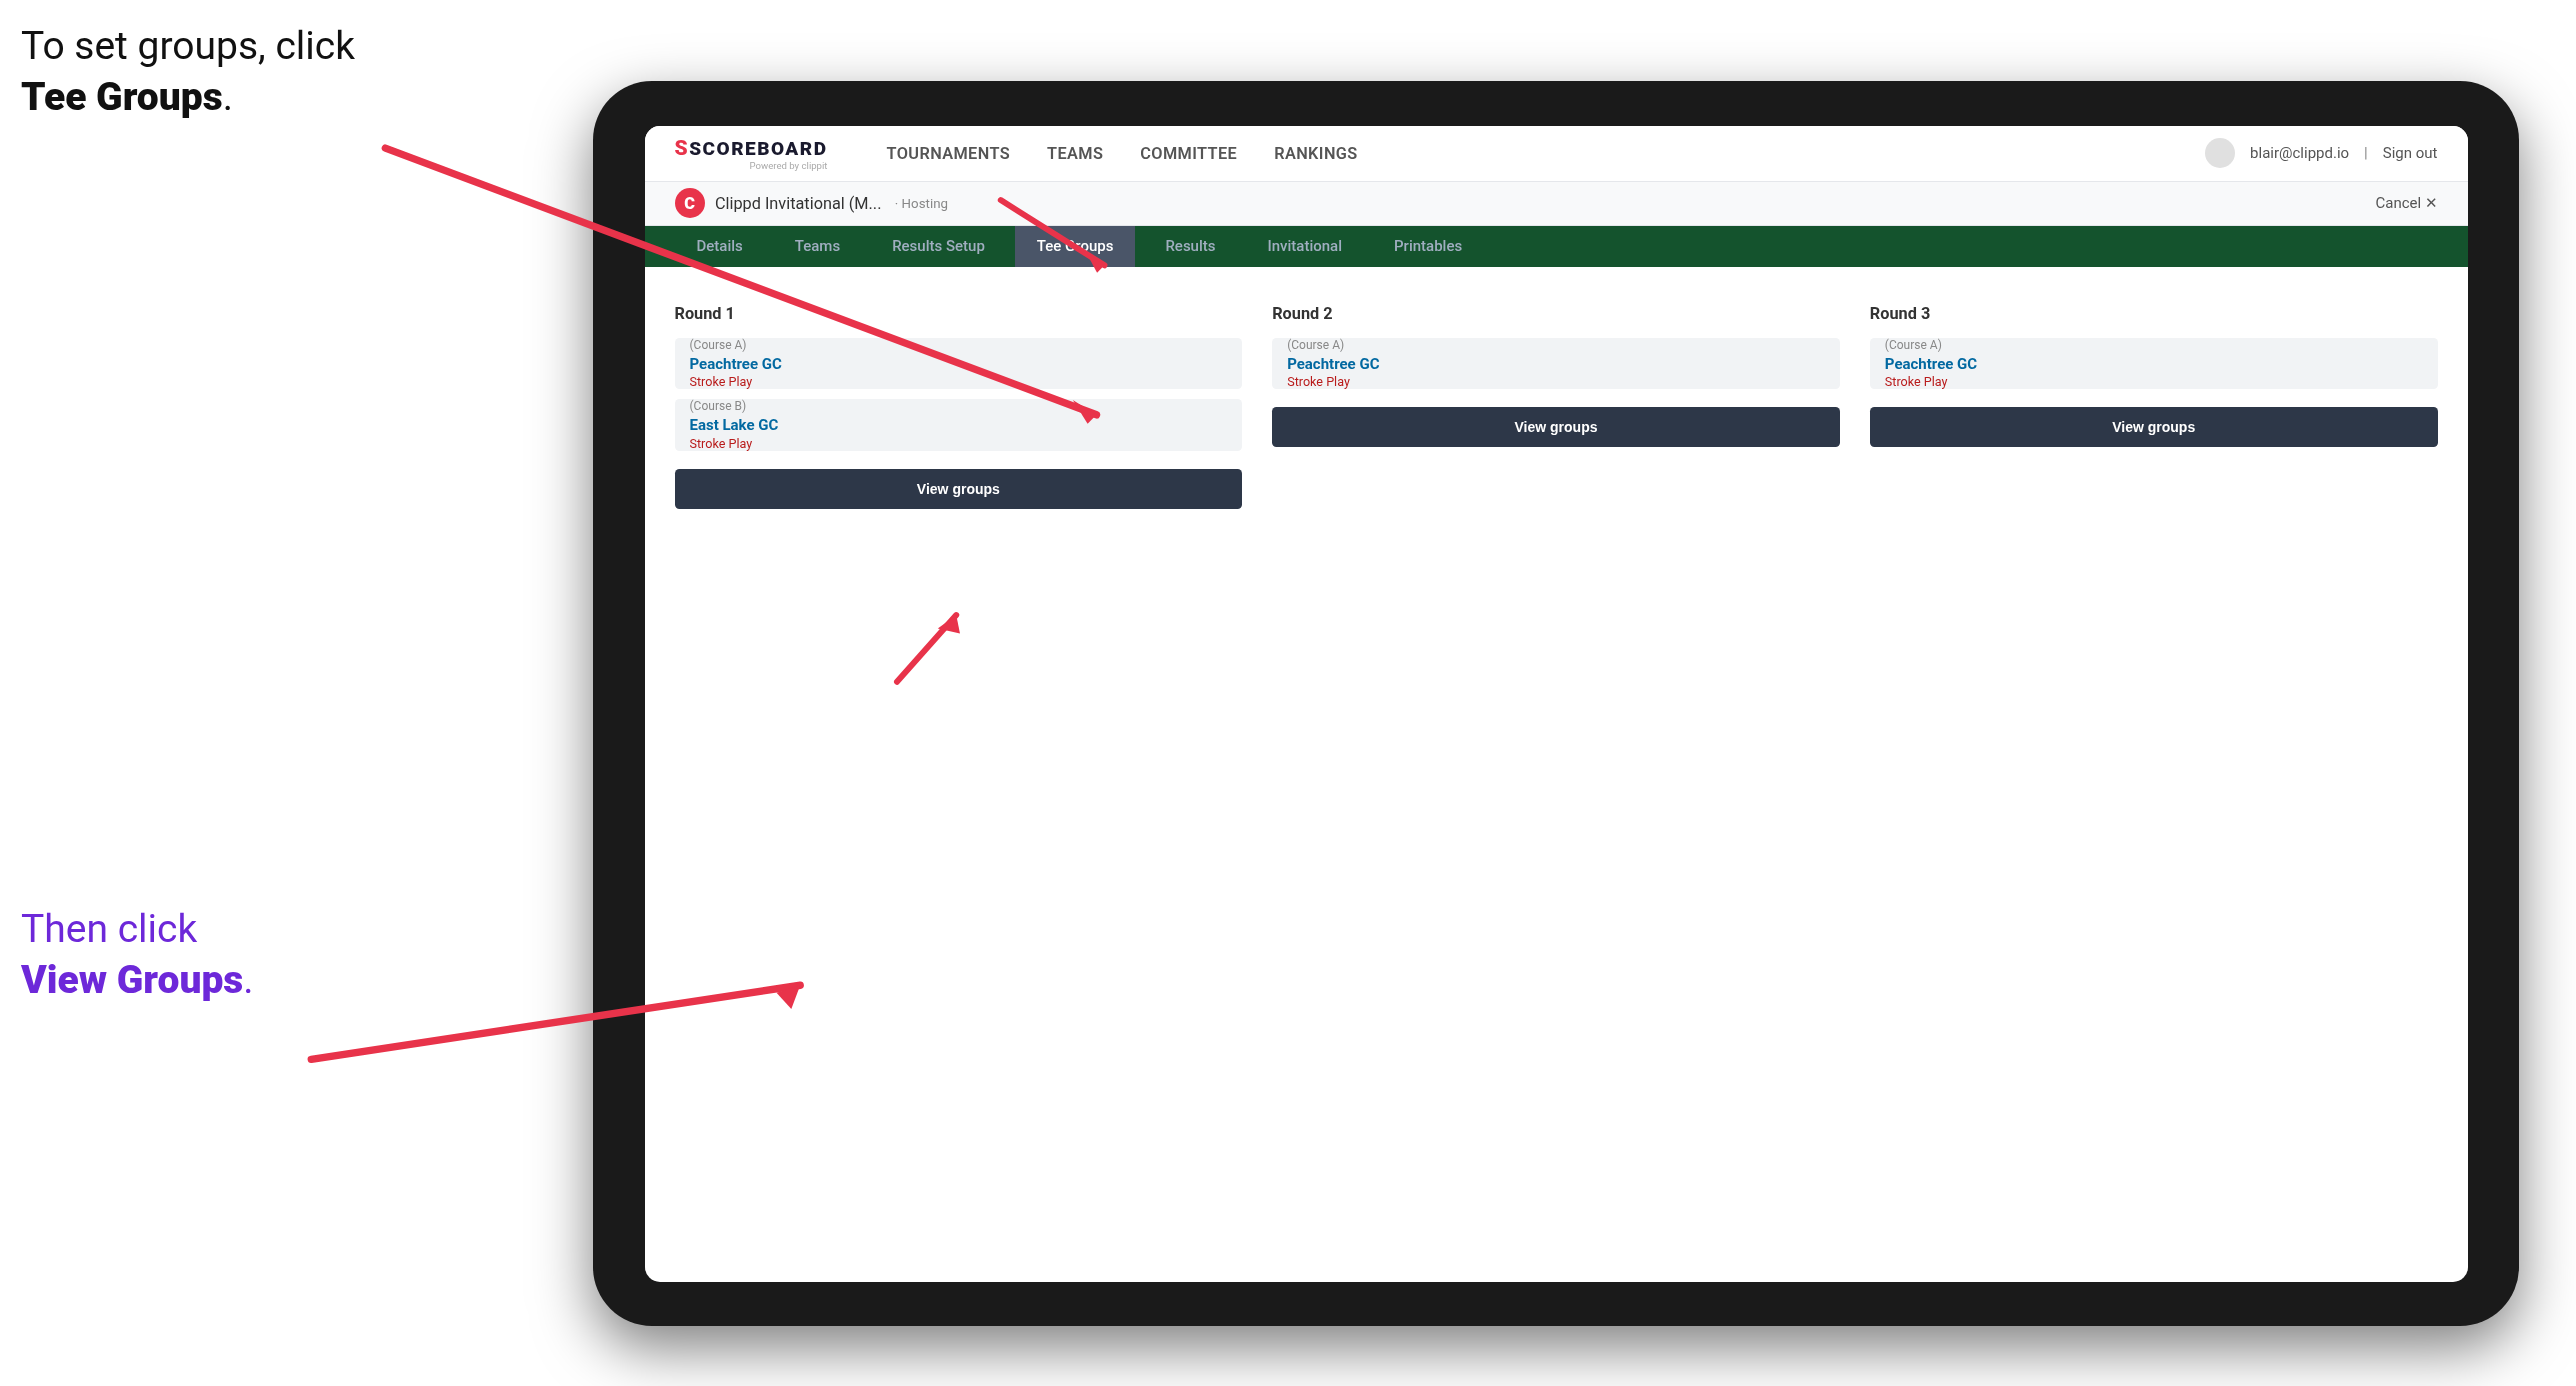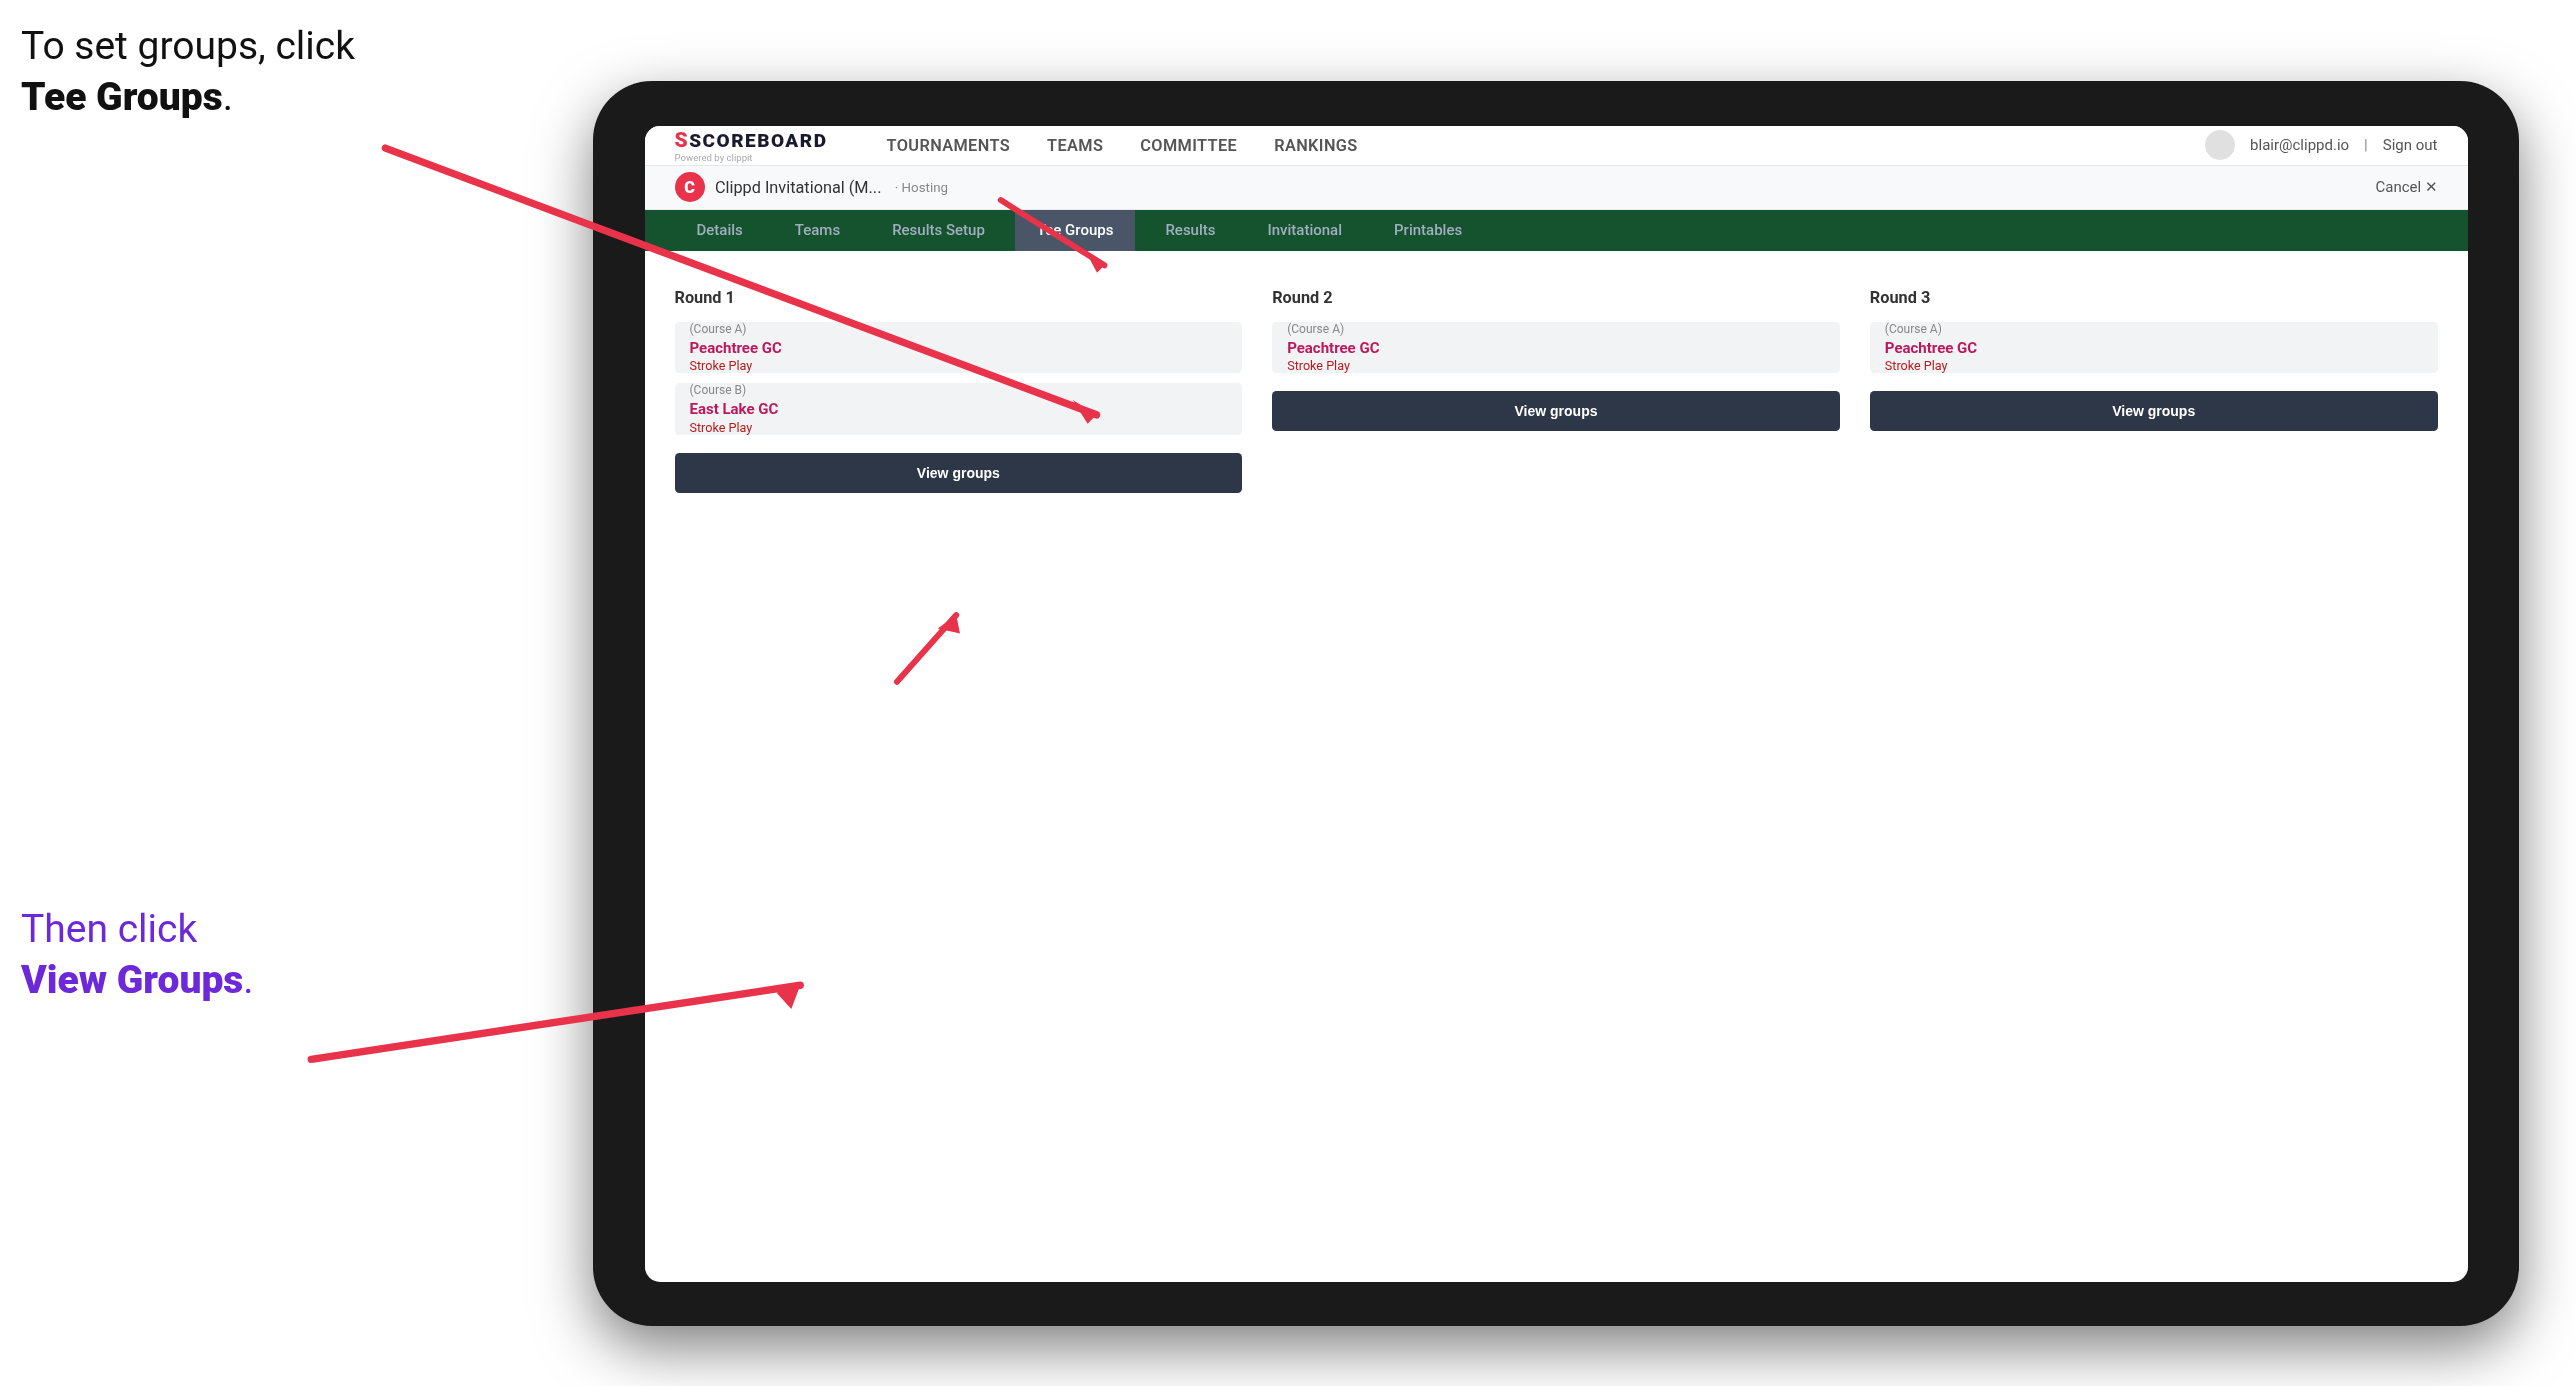--- a/index.html
+++ b/index.html
@@ -58,26 +58,27 @@
       height: 1156px;
       background: #ffffff;
       border-radius: 15px;
       overflow: hidden;
       position: relative;
     }
 
     
     .top-nav {
       background: #ffffff;
-      height: 40px;
+      height: 56px;
       display: flex;
       align-items: center;
       padding: 0 30px;
       border-bottom: 0.7px solid #e5e7eb;
       gap: 44px;
+      text-align: right;
     }
 
     .logo-area {
       display: flex;
       flex-direction: column;
       margin-right: 15px;
     }
 
     .logo-text {
       font-size: 21px;
@@ -215,21 +216,21 @@
 
     .course-label {
       font-size: 12px;
       color: #888;
       margin-bottom: 3px;
     }
 
     .course-name {
       font-size: 15px;
       font-weight: 700;
-      color: #be185d;
+      color: #0369a1;
       margin-bottom: 1.5px;
     }
 
     .course-format {
       font-size: 12.6px;
       color: #b91c1c;
     }
 
     .view-groups-btn {
       background: #2d3748;

